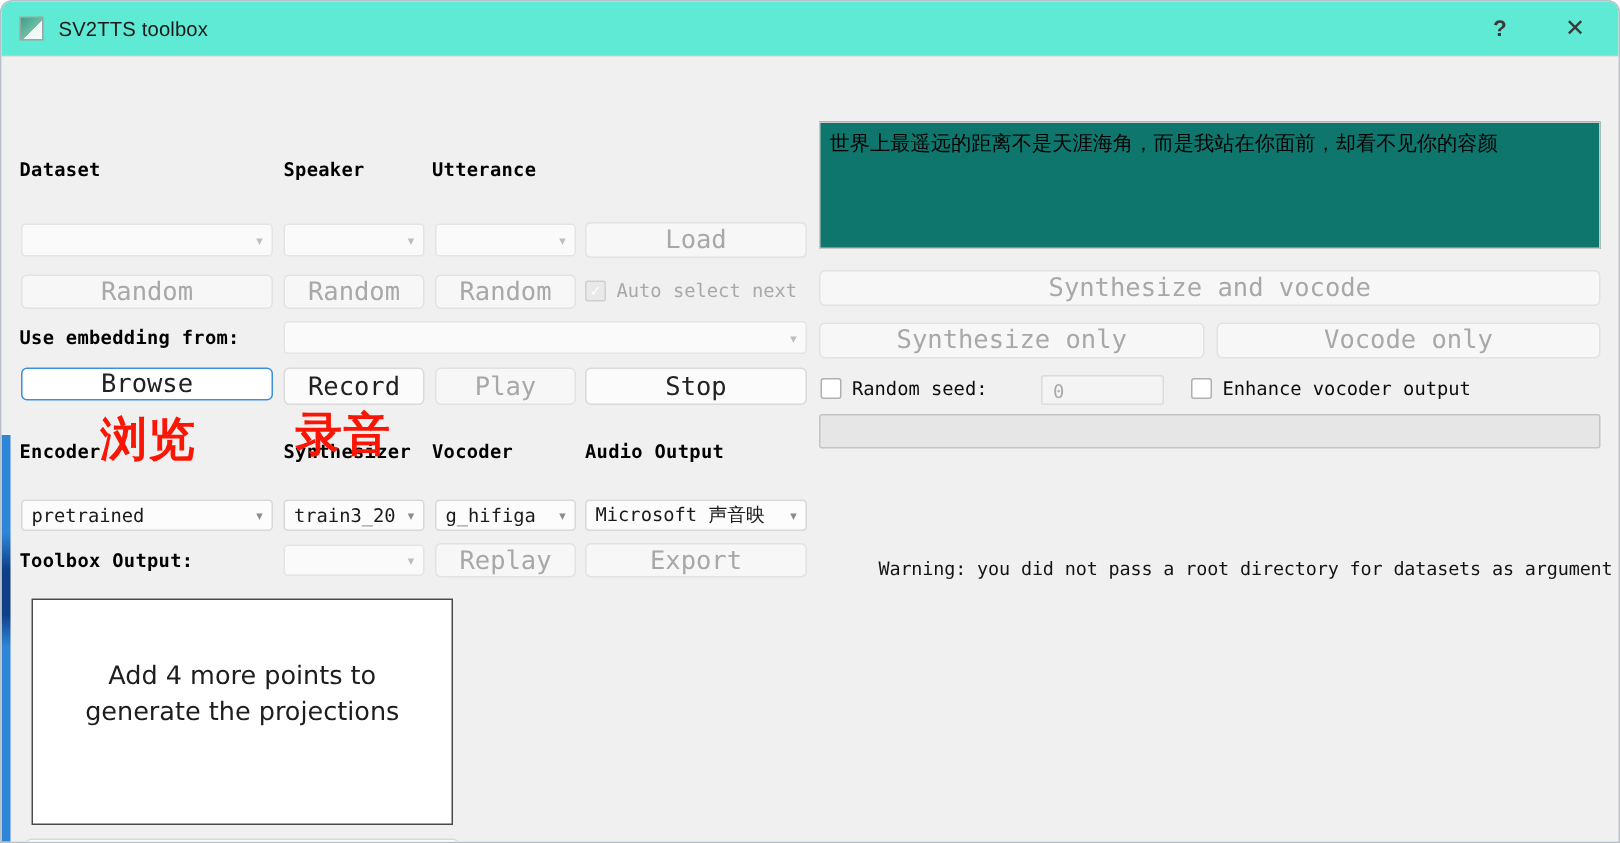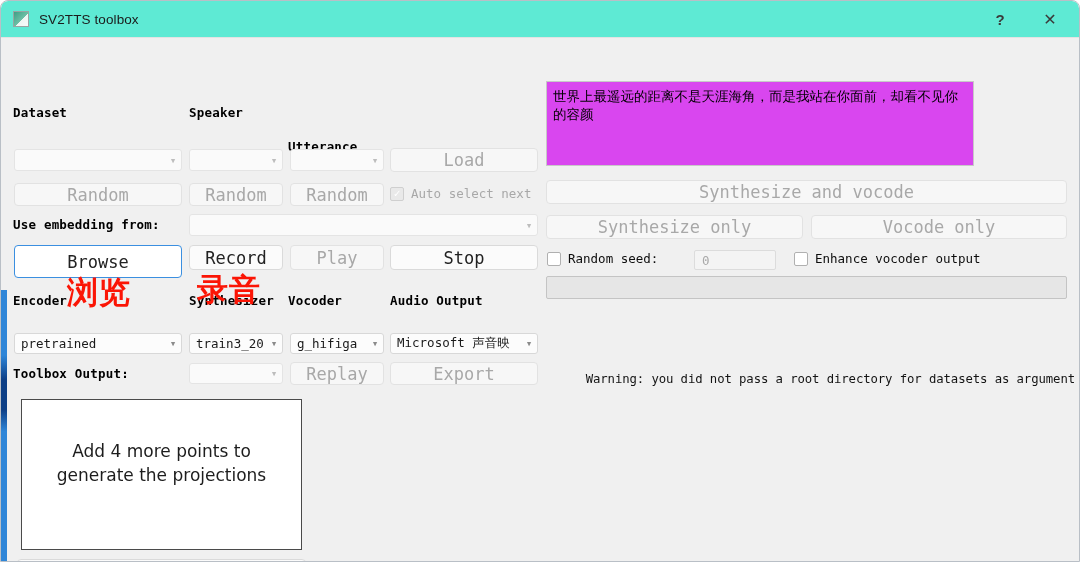--- a/index.html
+++ b/index.html
@@ -151,22 +151,22 @@
     font-size: 12.5px;
     color: #a9a9a9;
     display: flex; align-items: center;
     padding-left: 7px;
   }
 
   
   #text-prompt {
     position: absolute;
     left: 545px; top: 43px;
-    width: 428px; height: 85px;
-    background: #d946ef;
+    width: 521px; height: 85px;
+    background: #0f766e;
     border: 1px solid #c8c8c8;
     padding: 5px 6px;
     font-family: "DejaVu Sans", sans-serif;
     font-size: 13.5px;
     color: #000;
     line-height: 1.35;
     overflow: hidden;
     cursor: text;
   }
 
@@ -234,21 +234,21 @@
     <div class="tbtn" id="help-btn">?</div>
     <div class="tbtn" id="close-btn">✕</div>
   </div>
 
   <div id="content">
 
     <div id="left-strip"></div>
 
     <div class="lbl" style="left:12px; top:67px;">Dataset</div>
     <div class="lbl" style="left:188px; top:67px;">Speaker</div>
-    <div class="lbl" style="left:287px; top:67px;margin-top:34px;">Utterance</div>
+    <div class="lbl" style="left:287px; top:67px;">Utterance</div>
 
     <div class="combo empty" style="left:13px; top:111px; width:168px; height:22px;">
       <span class="cval"></span>
       <span class="chev">▾</span>
     </div>
     <div class="combo empty" style="left:188px; top:111px; width:94px; height:22px;">
       <span class="cval"></span>
       <span class="chev">▾</span>
     </div>
     <div class="combo empty" style="left:289px; top:111px; width:94px; height:22px;">
@@ -264,21 +264,21 @@
       <span class="box"></span>
       <span>Auto select next</span>
     </div>
 
     <div class="lbl" style="left:12px; top:179px;">Use embedding from:</div>
     <div class="combo empty" style="left:188px; top:176px; width:349px; height:22px;">
       <span class="cval"></span>
       <span class="chev">▾</span>
     </div>
 
-    <div class="btn focused" style="left:13px; top:207px; width:168px; height:33px;">Browse</div>
+    <div class="btn focused" style="left:13px; top:207px; width:168px; height:22px;">Browse</div>
     <div class="btn" style="left:188px; top:207px; width:94px; height:25px;">Record</div>
     <div class="btn disabled" style="left:289px; top:207px; width:94px; height:25px;">Play</div>
     <div class="btn" style="left:389px; top:207px; width:148px; height:25px;">Stop</div>
 
     <div class="lbl" style="left:12px; top:255px;">Encoder</div>
     <div class="lbl" style="left:188px; top:255px;">Synthesizer</div>
     <div class="lbl" style="left:287px; top:255px;">Vocoder</div>
     <div class="lbl" style="left:389px; top:255px;">Audio Output</div>
 
     <div class="annot" style="left:66px; top:234px;">浏览</div>

